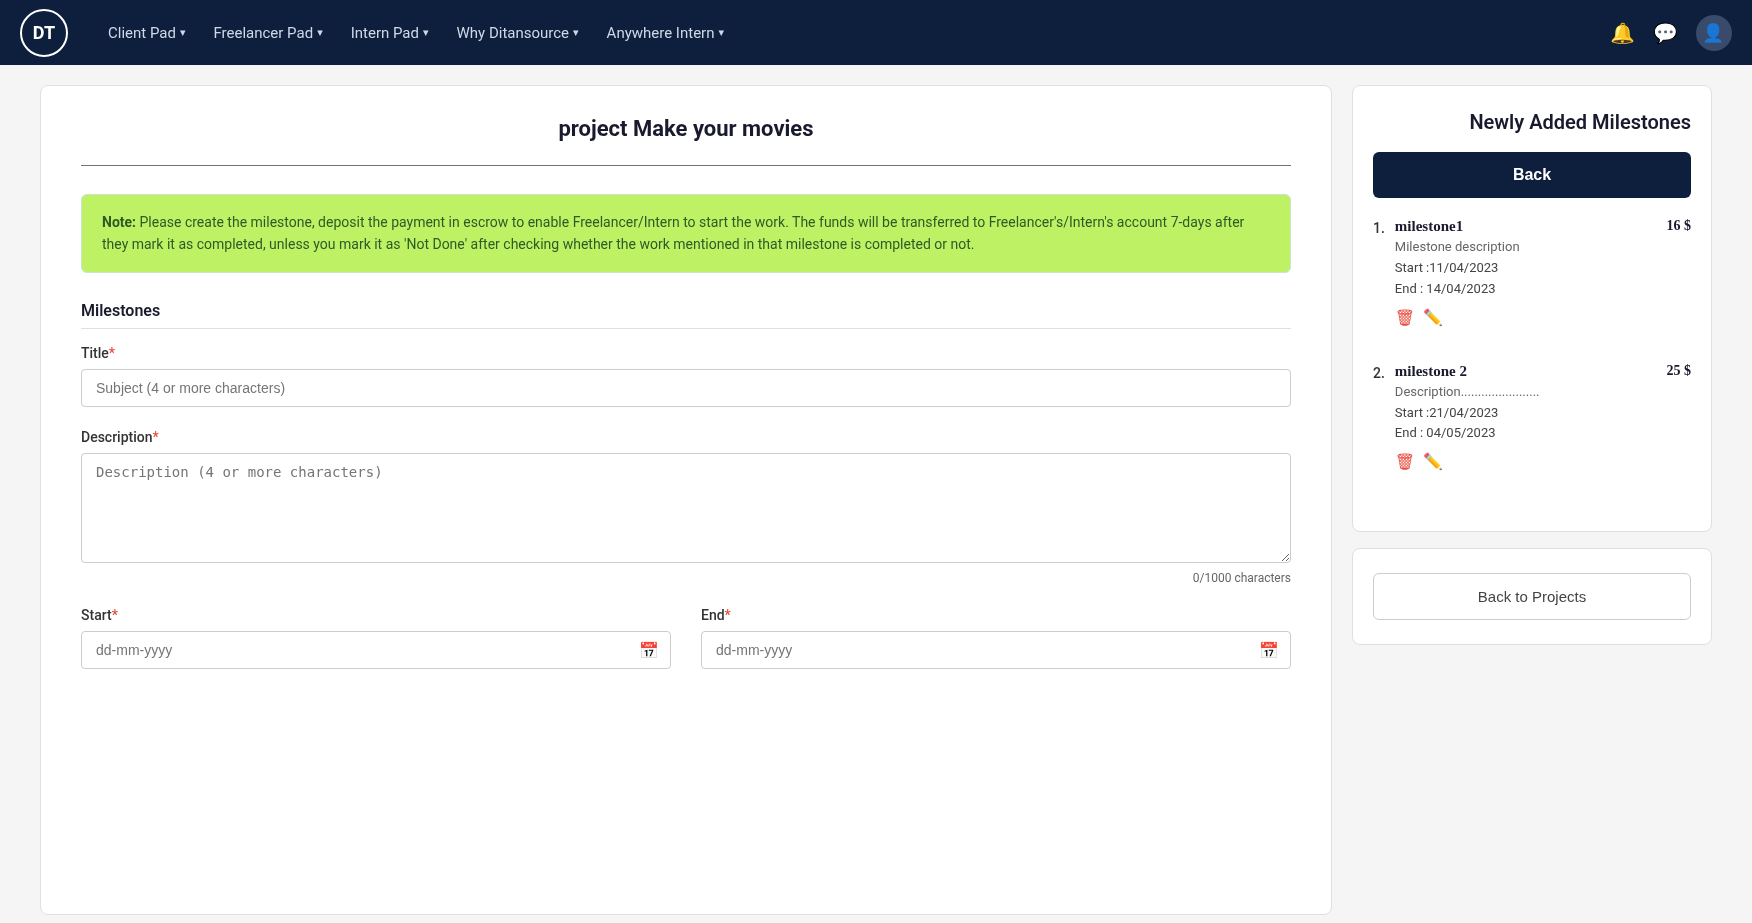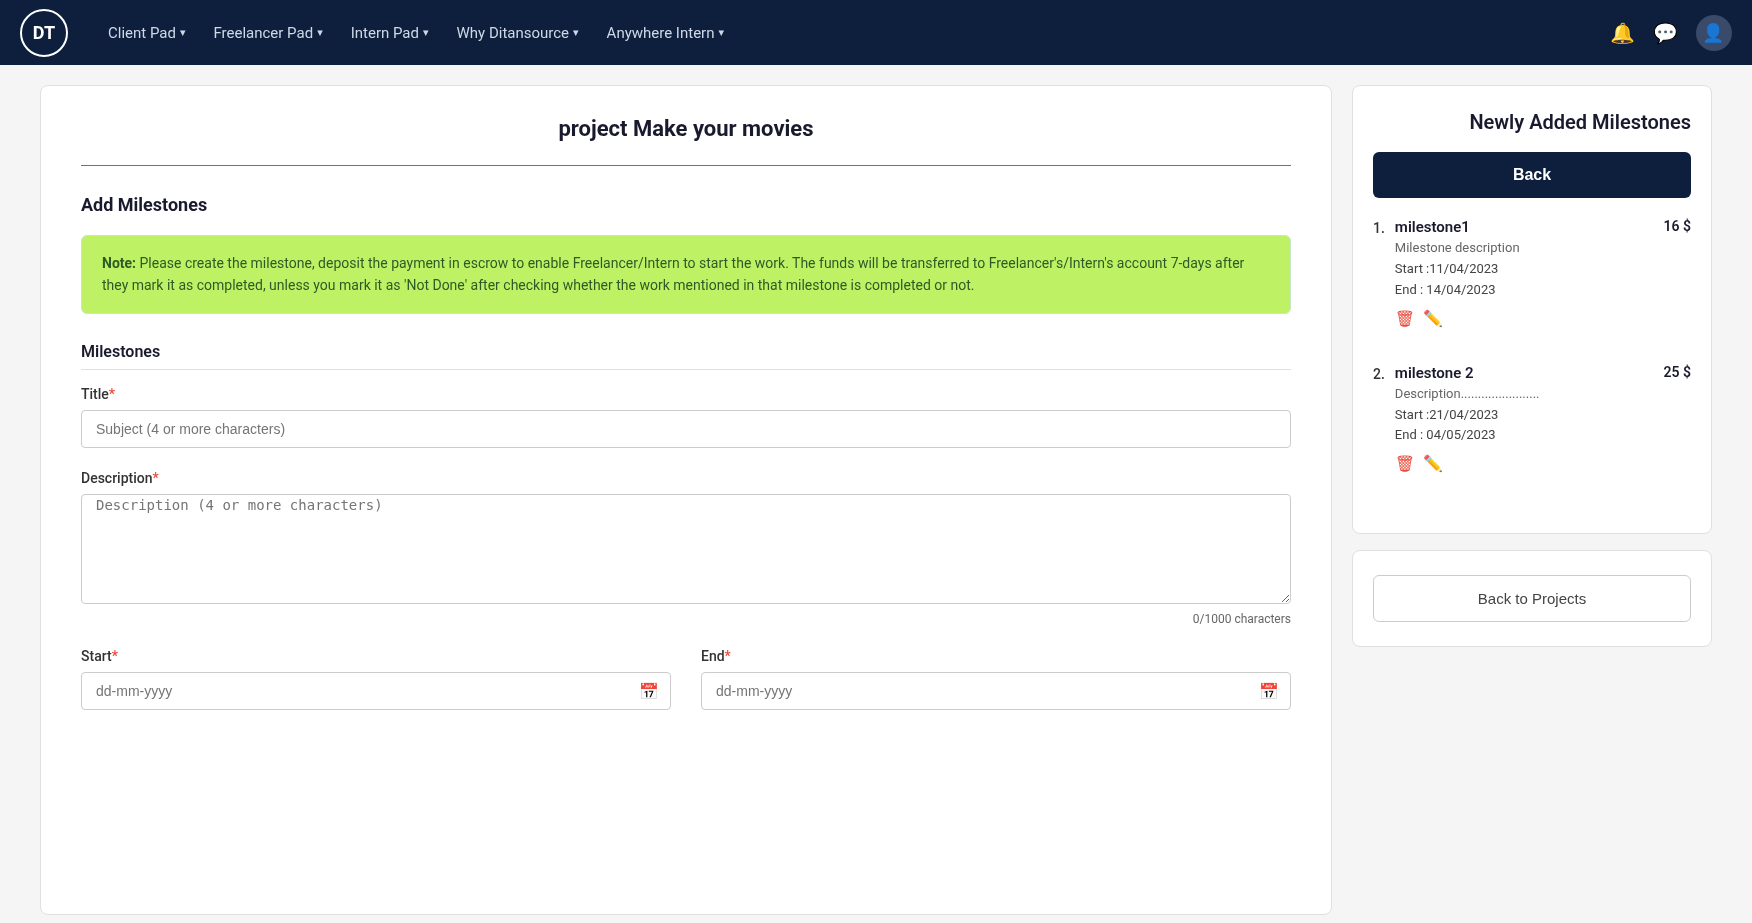--- a/index.html
+++ b/index.html
@@ -113,21 +113,21 @@
       width: 100%;
       padding: 10px 14px;
       border: 1px solid #ccc;
       border-radius: 4px;
       font-size: 14px;
       color: #999;
       outline: none;
     }
     .form-textarea {
       width: 100%;
-      padding: 2px 14px;
+      padding: 10px 14px;
       border: 1px solid #ccc;
       border-radius: 4px;
       font-size: 14px;
       color: #8b5cf6;
       resize: vertical;
       min-height: 110px;
       outline: none;
     }
     .char-count {
       text-align: right;
@@ -207,20 +207,21 @@
       font-weight: 500;
       flex-shrink: 0;
       padding-top: 2px;
     }
     .milestone-details { flex: 1; }
     .milestone-header {
       display: flex;
       justify-content: space-between;
       align-items: flex-start;
       margin-bottom: 4px;
+      font-family: Liberation Serif, serif;
     }
     .milestone-name {
       font-size: 15px;
       font-weight: 600;
       color: #1a1a2e;
     }
     .milestone-price {
       font-size: 14px;
       font-weight: 600;
       color: #1a1a2e;
@@ -300,21 +301,20 @@
     </div>
   </div>
 </nav>
 
 <div class="page-body">
 
   <div class="main-content">
 
     <h1 class="project-title">project Make your movies</h1>
 
-    <h2 class="section-title">Add Milestones</h2>
 
     <div class="note-box">
       <strong>Note:</strong>
       <span>  Please create the milestone, deposit the payment in escrow to enable Freelancer/Intern to start the work. The funds will be transferred to Freelancer's/Intern's account 7-days after they mark it as completed, unless you mark it as 'Not Done' after checking whether the work mentioned in that milestone is completed or not.</span>
     </div>
 
     <h3 class="subsection-title">Milestones</h3>
 
     <div class="form-group">
       <label class="form-label">

